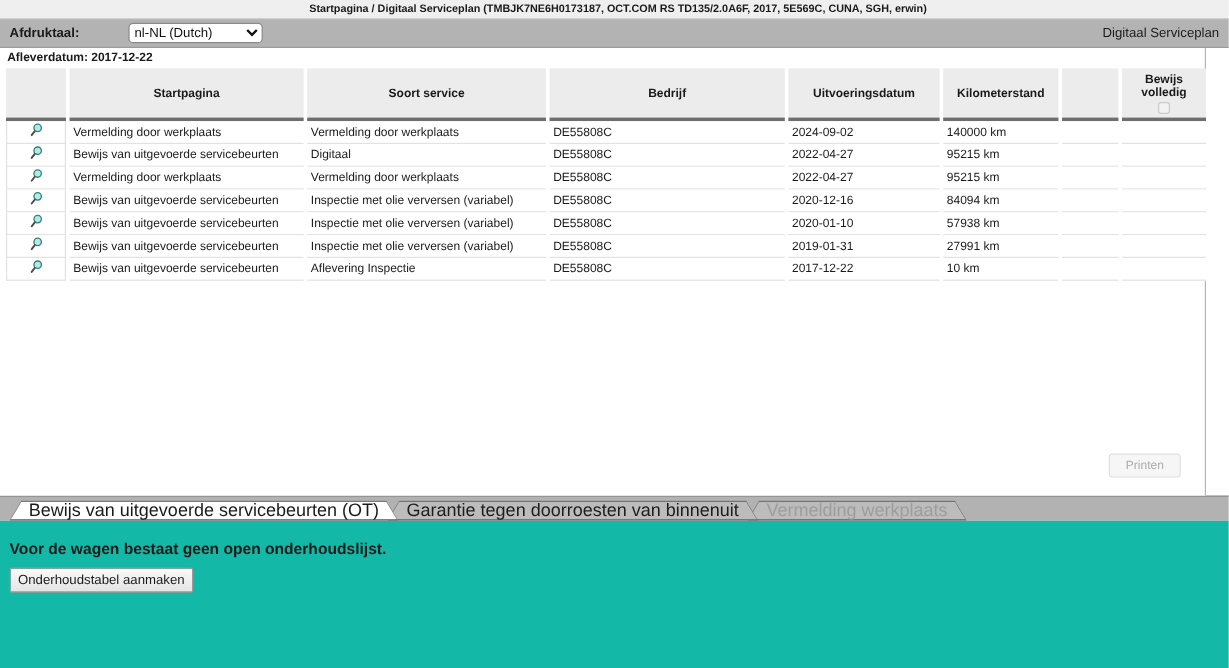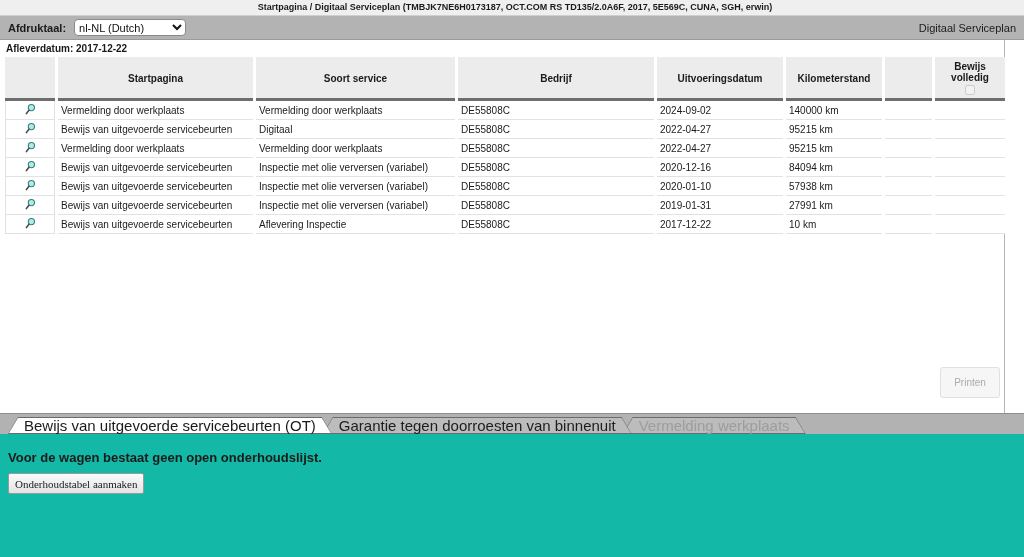--- a/index.html
+++ b/index.html
@@ -25,30 +25,31 @@
   
   .toolbar {
     height: 25px;
     background: #b3b3b3;
     border-top: 1px solid #cfcfcf;
     border-bottom: 1px solid #9a9a9a;
     display: flex;
     align-items: center;
     padding: 0 8px;
   }
-  .toolbar-label { font-size: 11px; font-weight: bold; margin-right: 8px; }
+  .toolbar-label { font-size: 11px; font-weight: bold; margin-right: 18px; }
   .lang-select {
     font-family: "Liberation Sans", sans-serif;
     font-size: 11px;
     width: 112px;
     height: 17px;
     border: 1px solid #8a8a8a;
     border-radius: 4px;
     background: #ffffff;
     color: #111;
+    margin-left: 23px;
   }
   .toolbar-spacer { flex: 1; }
   .toolbar-title { font-size: 11px; color: #1c1c1c; }
 
   
   .content {
     position: relative;
     height: 373px;
     background: #fff;
     margin-right: 19px;
@@ -102,24 +103,24 @@
   }
   .hdr-checkbox {
     display: block;
     margin: 2px auto 0 auto;
     width: 10px;
     height: 10px;
   }
 
   .print-btn {
     position: absolute;
-    right: 4px;
+    right: 20px;
     bottom: 15px;
     width: 60px;
-    height: 31px;
+    height: 20px;
     font-family: "Liberation Sans", sans-serif;
     font-size: 10px;
     color: #ababab;
     background: #f6f6f6;
     border: 1px solid #e0e0e0;
     border-radius: 3px;
   }
 
   
   .tab-strip {
@@ -164,21 +165,21 @@
     height: 150px;
     background: #14b8a6;
     padding: 16px 8px 0 8px;
   }
   .panel-message {
     font-size: 13px;
     font-weight: bold;
     margin-bottom: 8px;
   }
   .create-table-btn {
-    font-family: Liberation Serif, serif;
+    font-family: Liberation Sans, sans-serif;
     font-size: 11px;
     color: #1a1a1a;
     height: 21px;
     padding: 0 6px;
     background: linear-gradient(#fafafa, #e4e4e4);
     border: 1px solid #9a9a9a;
     border-radius: 2px;
     cursor: pointer;
   }
 </style>

